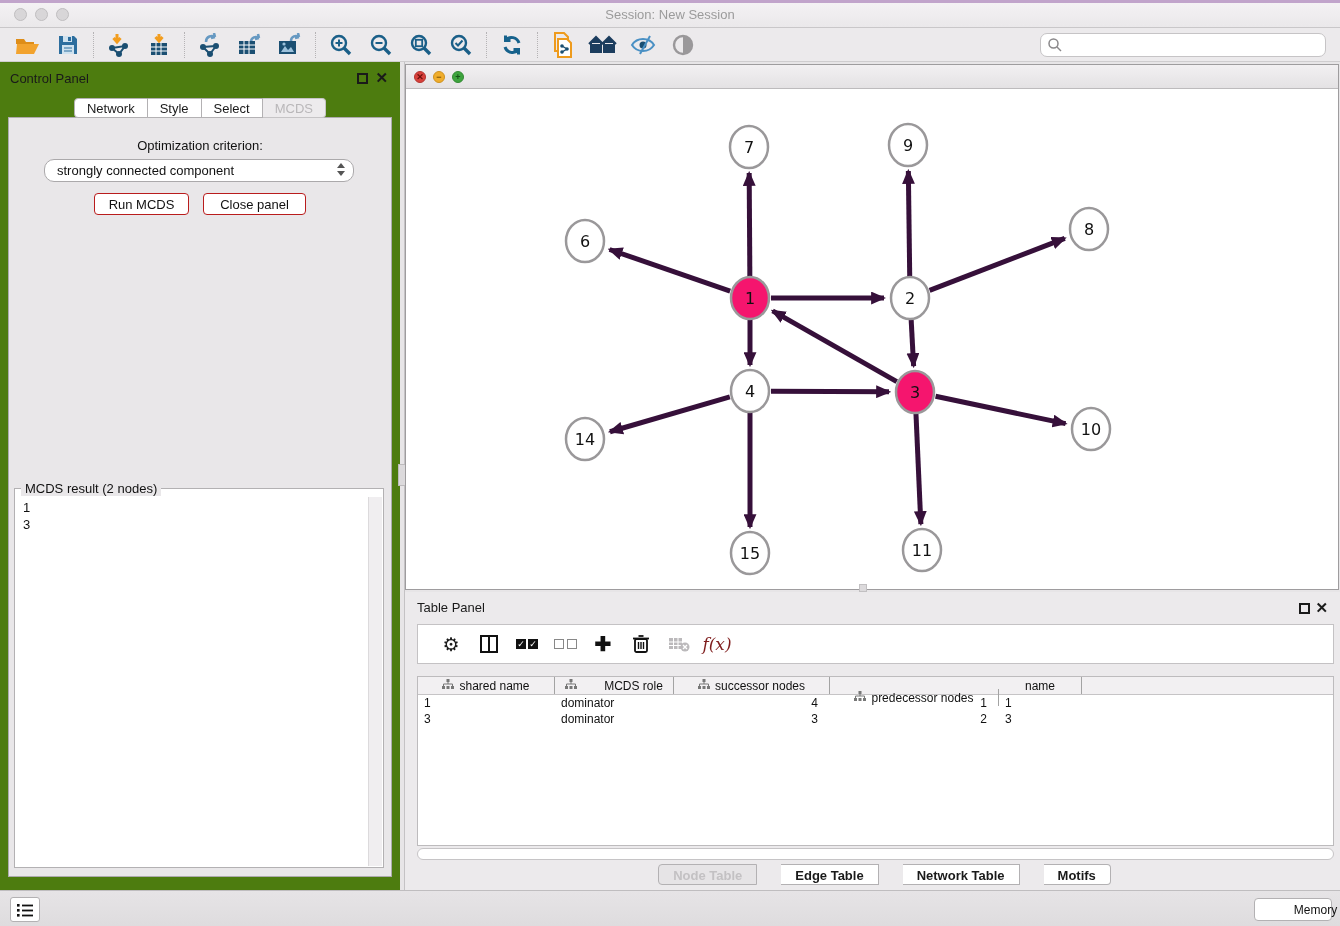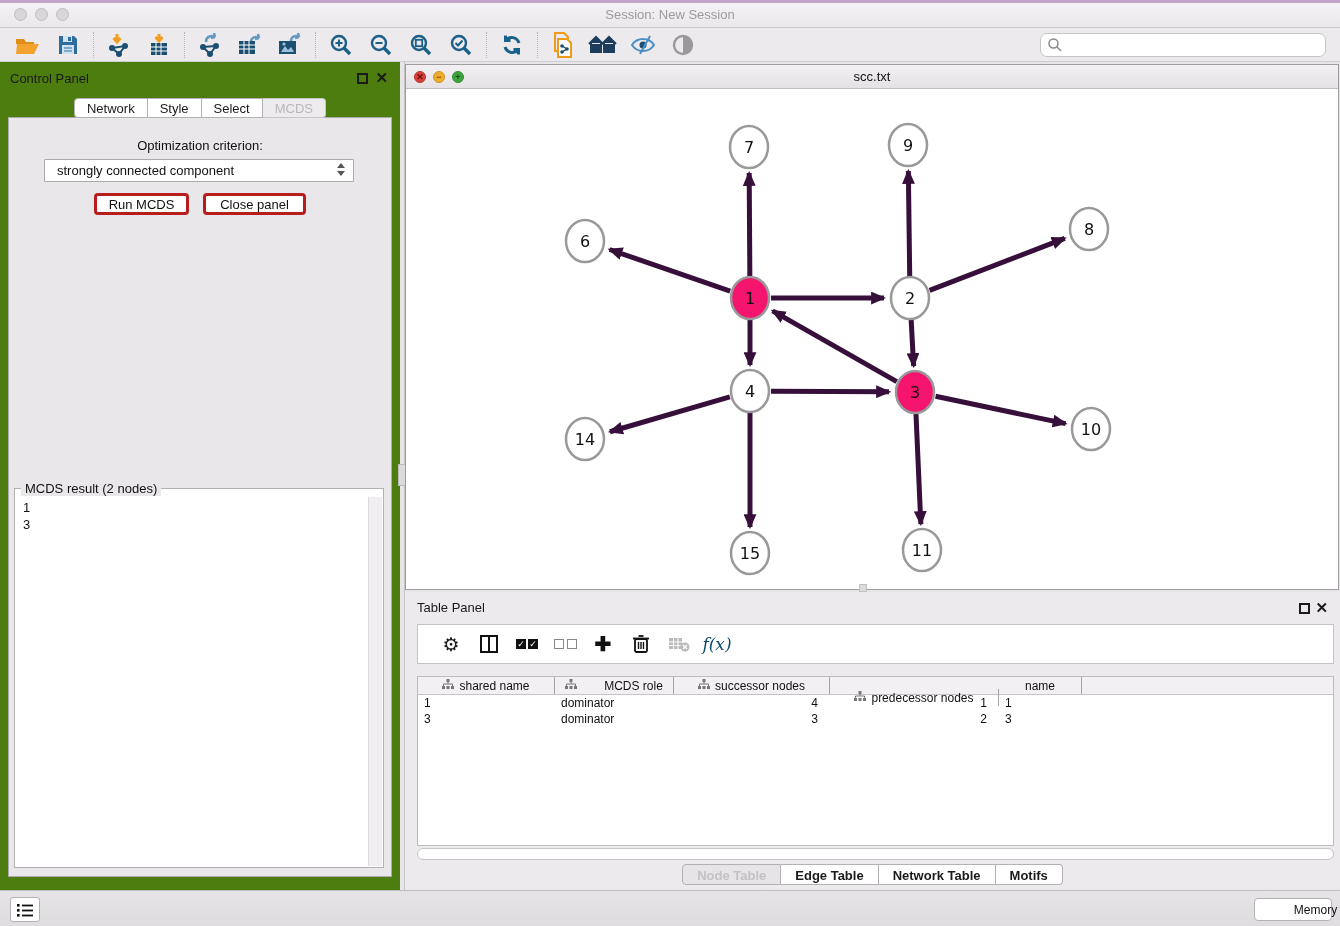--- a/index.html
+++ b/index.html
@@ -35,26 +35,26 @@
   .cp-content { position:absolute; left:8px; top:55px; width:384px; height:760px;
     background:#E9E7E9; border:1px solid #ADABAD; }
   .tabrow { position:absolute; top:36px; left:0; width:100%; display:flex; justify-content:center; z-index:3; }
   .tab { height:20px; padding:2px 12px 0 12px; background:#FFFFFF; border:1px solid #B3B1B3; border-left:none;
     font-size:13px; color:#1A1A1A; text-align:center; }
   .tab:first-child { border-left:1px solid #B3B1B3; border-radius:4px 0 0 4px; }
   .tab:last-child { border-radius:0 4px 4px 0; }
   .tab.active { background:#EDEBED; color:#B9B7B9; border-color:#C6C4C6; }
   .opt-label { position:absolute; left:0; top:76px; width:400px; text-align:center; font-size:13px; color:#111; }
   .dropdown { position:absolute; left:44px; top:97px; width:310px; height:23px; background:#FFFFFF;
-    border:1px solid #ABA9AB; border-radius:1px; font-size:13px; color:#111;
+    border:1px solid #ABA9AB; border-radius:10px; font-size:13px; color:#111;
     display:flex; align-items:center; padding-left:12px; }
   .dd-arrows { position:absolute; right:8px; top:3px; display:flex; flex-direction:column; align-items:center; }
   .dd-arrows .up { width:0;height:0;border-left:4px solid transparent;border-right:4px solid transparent;border-bottom:5px solid #555; margin-bottom:3px;}
   .dd-arrows .dn { width:0;height:0;border-left:4px solid transparent;border-right:4px solid transparent;border-top:5px solid #555;}
-  .cp-btn { position:absolute; top:131px; height:22px; background:#FFFFFF; border:3px solid #b91c1c;
+  .cp-btn { position:absolute; top:131px; height:22px; background:#FFFFFF; border:1px solid #b91c1c;
     border-radius:4px; font-size:13px; color:#111; display:flex; align-items:center; justify-content:center; }
   .btn-run { left:94px; width:95px; }
   .btn-closepanel { left:203px; width:103px; }
   .result-fieldset { position:absolute; left:14px; top:426px; width:370px; height:380px;
     border:1px solid #B3B1B3; background:#FFFFFF; }
   .result-legend { position:absolute; left:6px; top:-8px; background:#E9E7E9; padding:0 4px; font-size:13px; color:#111; }
   .result-body { position:absolute; left:1px; top:8px; right:15px; bottom:1px; background:#FFFFFF;
     font-size:13px; color:#111; padding:2px 0 0 7px; line-height:17px; }
   .result-scroll { position:absolute; top:8px; right:1px; width:14px; bottom:1px; background:#F0EEF0; border-left:1px solid #DCDADC; }
 
@@ -83,35 +83,35 @@
   .tp-float { right:30px; } .tp-close { right:12px; }
   .tp-toolbar { position:absolute; left:12px; top:32px; width:917px; height:40px; background:#FFFFFF; border:1px solid #C4C2C4;
     display:flex; align-items:center; padding-left:14px; }
   .tpt-btn { width:38px; height:32px; display:flex; align-items:center; justify-content:center; }
   .gear-glyph { font-size:19px; color:#1A1A1A; }
   .plus-glyph { font-size:20px; font-weight:bold; color:#111; }
   .chk { width:10px; height:10px; background:#111; color:#FFF; font-size:9px; line-height:10px; text-align:center; display:inline-block; }
   .chk + .chk { margin-left:2px; }
   .unchk { width:10px; height:10px; background:#FFF; border:1px solid #888; display:inline-block; }
   .unchk + .unchk { margin-left:3px; }
-  .fx-glyph { font-family:"DejaVu Serif", serif; font-style:italic; font-size:17px; color:#0c4a6e; }
+  .fx-glyph { font-family:"DejaVu Serif", serif; font-style:italic; font-size:17px; color:#7f1d1d; }
 
   .tbl { position:absolute; left:12px; top:84px; width:917px; height:170px; background:#FFFFFF;
     border:1px solid #BDBBBD; }
   .tbl-headrow { display:flex; height:18px; background:#F2F0F2; border-bottom:1px solid #C6C4C6; }
   .th { display:flex; align-items:center; justify-content:center; gap:5px; font-size:12px; color:#111;
     border-right:1px solid #a3a3a3; height:100%; }
   .tr { display:flex; height:16px; background:#FFFFFF; }
   .td { font-size:12px; color:#111; height:100%; padding:1px 6px 0 6px; overflow:hidden; white-space:nowrap; }
   .td.right { text-align:right; padding-right:12px; }
   .hscroll { position:absolute; left:12px; top:256px; width:917px; height:12px; background:#FFFFFF;
     border:1px solid #C6C4C6; border-radius:6px; }
   .tp-tabs { position:absolute; left:0; top:272px; width:935px; display:flex; justify-content:center; }
   .tp-tab { height:21px; padding:3px 14px 15px 14px; background:#FFFFFF; border:1px solid #B3B1B3; border-left:none;
-    font-size:13px; font-weight:bold; color:#1A1A1A; }
+    font-size:13px; font-weight:bold; color:#1A1A1A;margin-left:24px; }
   .tp-tab:first-child { border-left:1px solid #B3B1B3; border-radius:4px 0 0 4px; }
   .tp-tab:last-child { border-radius:0 4px 4px 0; }
   .tp-tab.active { background:#E6E4E6; color:#C3C1C3; }
 
   
   .statusbar { position:absolute; left:0; top:890px; width:1340px; height:36px;
     background:linear-gradient(#E6E4E6,#DEDCDE); border-top:1px solid #BFBDBF; }
   .list-btn { position:absolute; left:10px; top:6px; width:30px; height:25px; background:#FFFFFF;
     border:1px solid #B3B1B3; border-radius:3px; display:flex; align-items:center; justify-content:center; }
   .memory-btn { position:absolute; right:8px; top:7px; width:78px; height:23px; background:#FFFFFF;
@@ -311,21 +311,20 @@
 <div class="splitter"></div>
 <div class="splitter-handle"></div>
 
 <div class="net-window">
   <div class="net-titlebar">
     <div class="net-lights">
       <span class="nlight nl-close">✕</span>
       <span class="nlight nl-min">−</span>
       <span class="nlight nl-max">+</span>
     </div>
-    <div class="net-title">scc.txt</div>
   </div>
   <div class="net-canvas">
     <svg id="graph-svg" width="932" height="500" viewBox="0 0 932 500">
         <defs>
           <marker id="arrow" viewBox="0 0 14 12" refX="12" refY="6" markerWidth="15" markerHeight="13" markerUnits="userSpaceOnUse" orient="auto">
             <path d="M0,0 L14,6 L0,12 z" fill="#36103A"></path>
           </marker>
         </defs>
         <line x1="343.860930201927" y1="188.00046049097114" x2="343.1721816547571" y2="83.99942986832144" stroke="#36103A" stroke-width="5" marker-end="url(#arrow)"></line>
         <line x1="324.15100568517136" y1="202.143074691241" x2="203.5749453421688" y2="160.48952657274924" stroke="#36103A" stroke-width="5" marker-end="url(#arrow)"></line>

